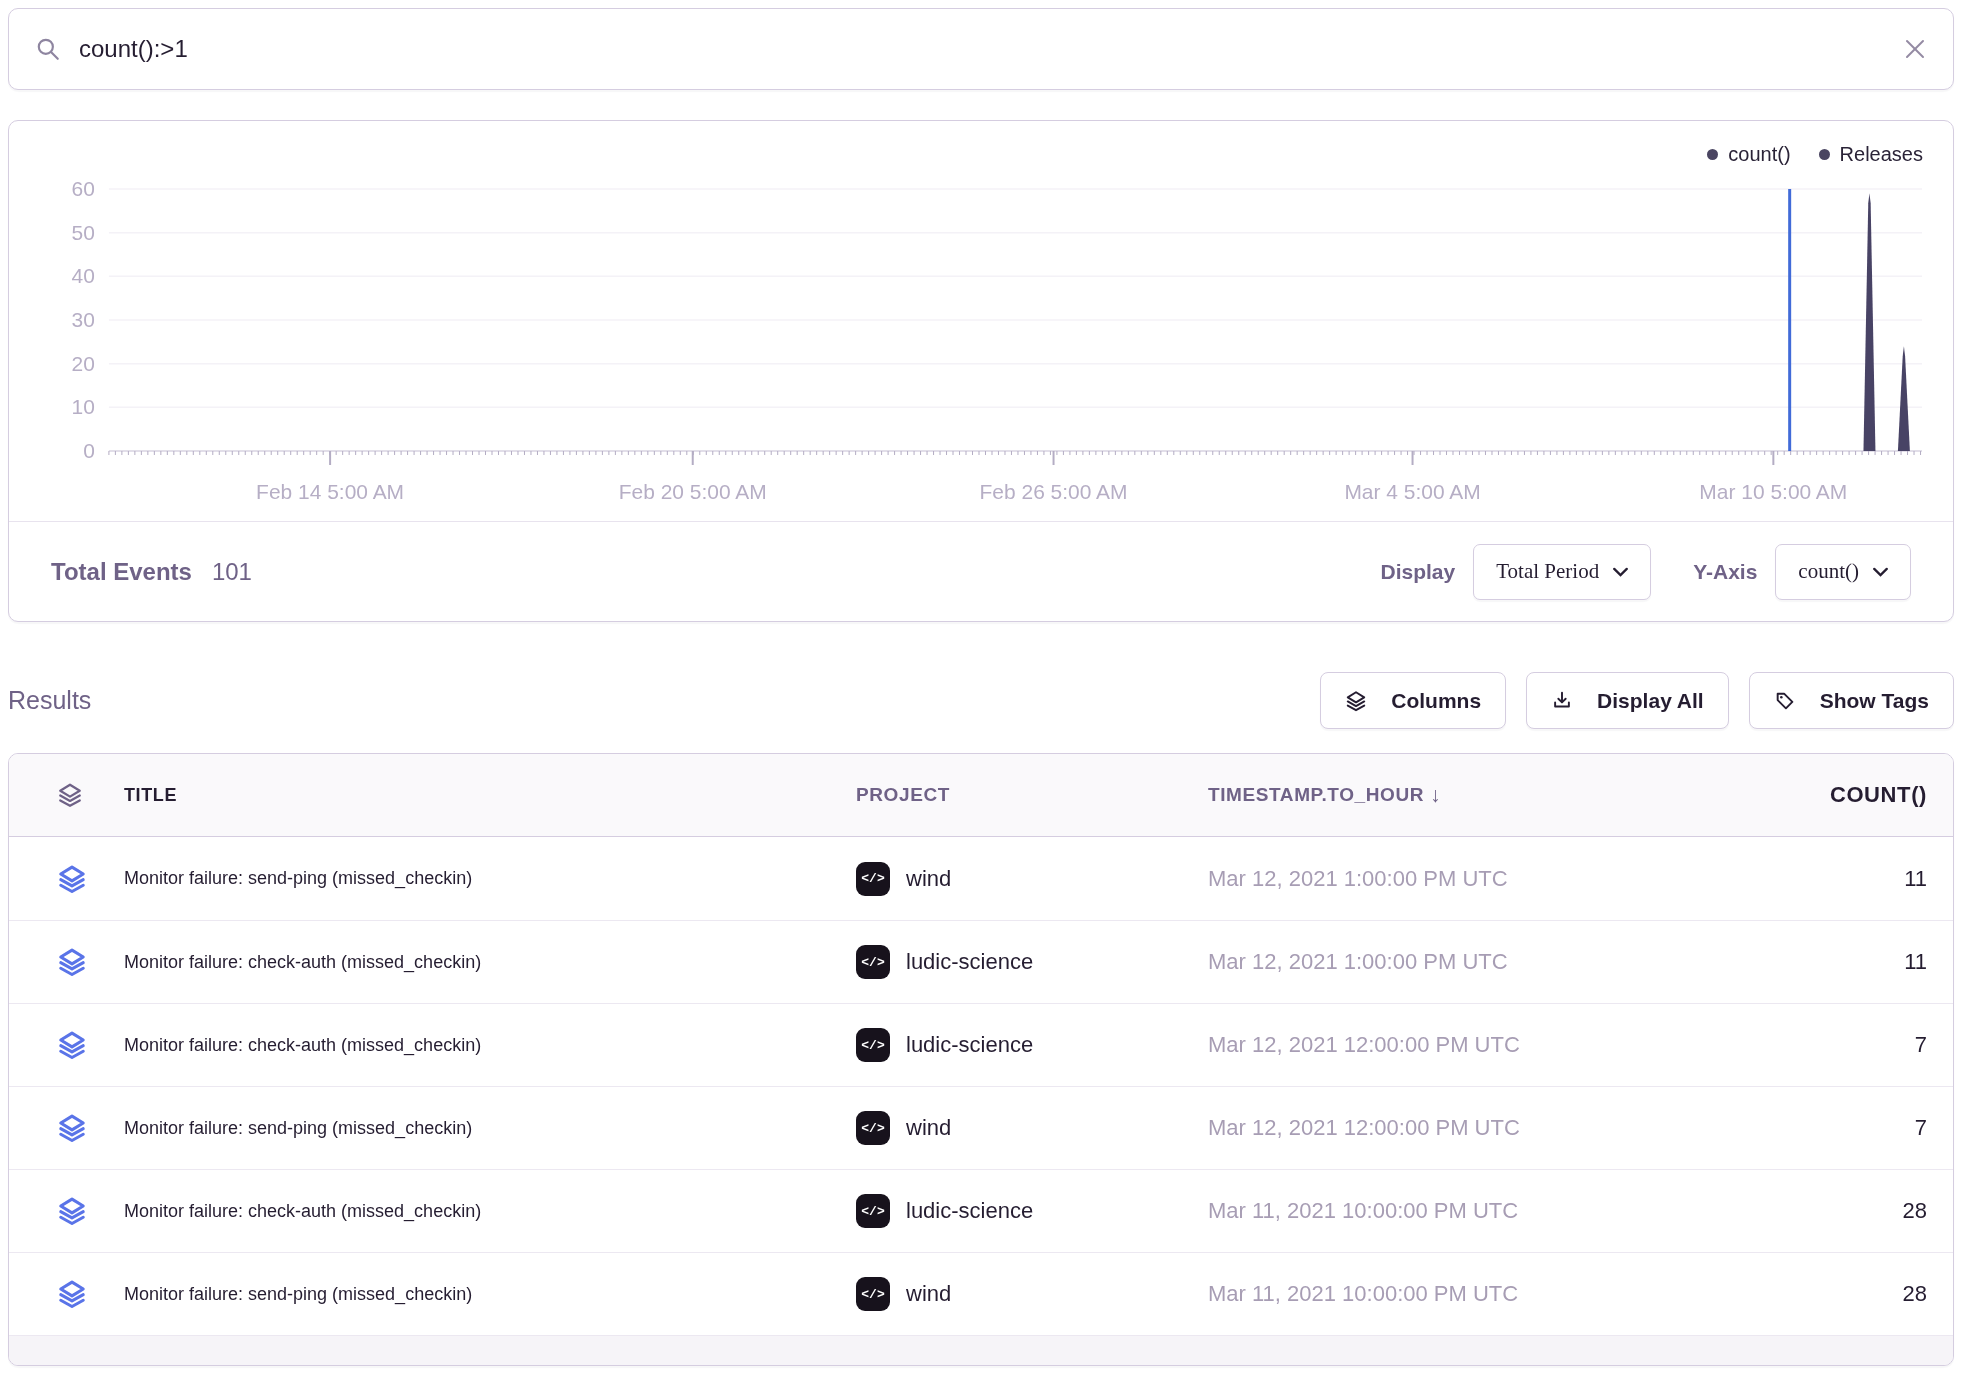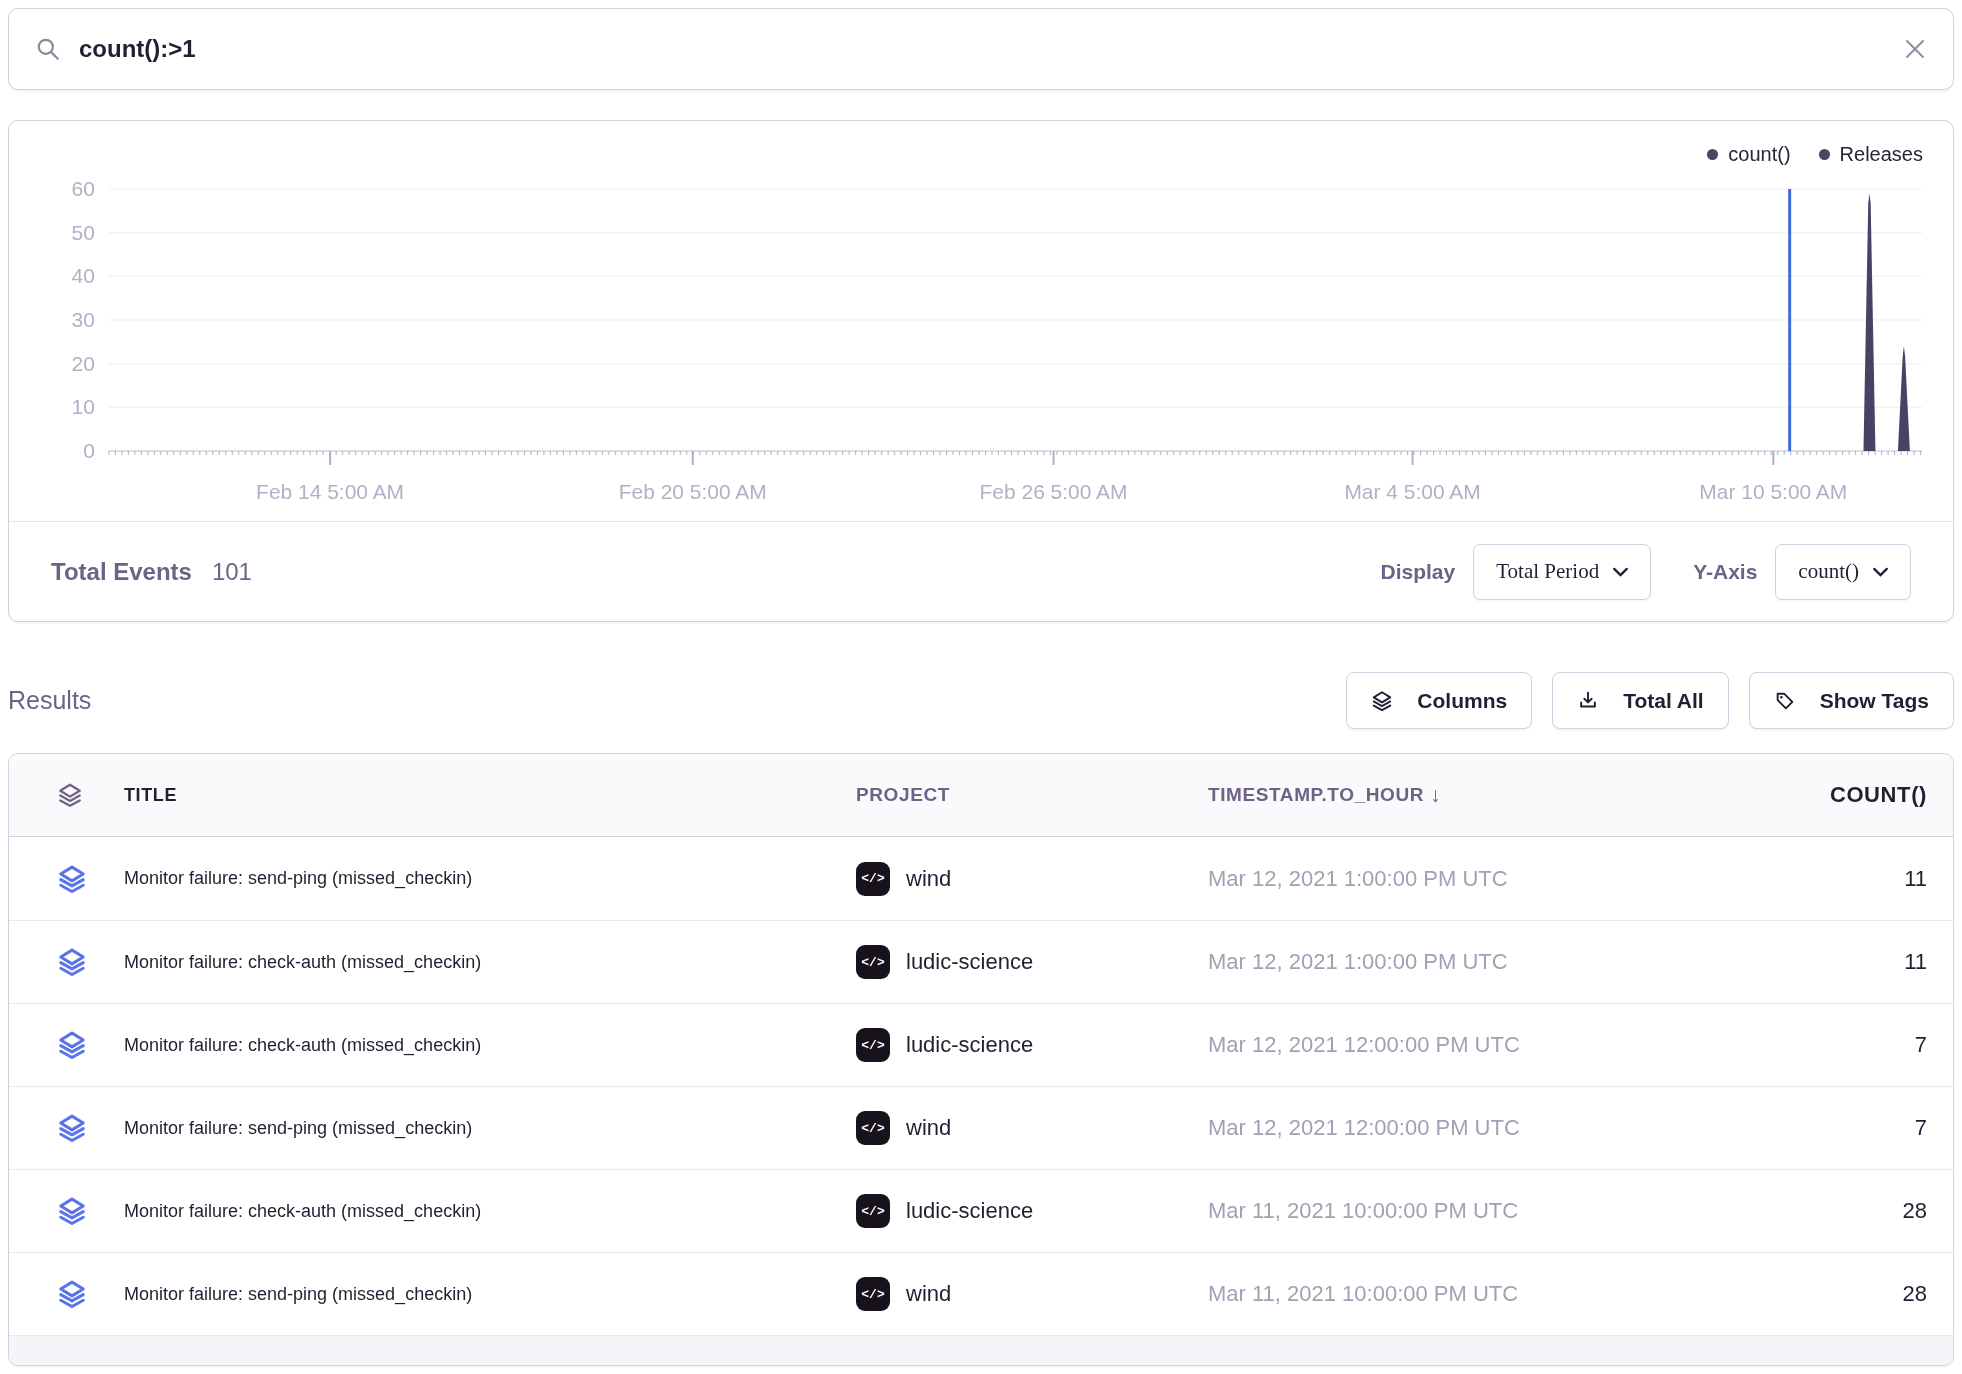--- a/index.html
+++ b/index.html
@@ -28,21 +28,21 @@
     box-shadow:0 2px 1px rgba(50,40,70,.04);
   }
   
   .search-panel{
     height:82px;display:flex;align-items:center;gap:18px;
     padding:0 26px;margin-bottom:30px;
   }
   .search-panel svg{flex:0 0 auto;}
   .search-input{
     flex:1;border:none;outline:none;background:transparent;
-    font-family:inherit;font-size:24px;color:var(--text-dark);font-weight:bold;
+    font-family:inherit;font-size:24px;color:var(--text-dark);
   }
   .icon-btn{background:none;border:none;cursor:pointer;display:flex;align-items:center;}
   
   .chart-panel{margin-bottom:50px;}
   .chart-area{position:relative;height:400px;}
   .legend{
     position:absolute;top:22px;right:30px;display:flex;gap:28px;align-items:center;
   }
   .legend-item{display:flex;align-items:center;gap:10px;cursor:pointer;}
   .legend-dot{width:11px;height:11px;border-radius:50%;background:#4a4561;}
@@ -475,21 +475,21 @@
           <path d="M3 17 L12 22 L21 17"></path>
       </svg>
       <span>Columns</span>
     </button>
     <button class="btn">
       <svg width="22" height="22" viewBox="0 0 24 24" fill="none" stroke="#251d31" stroke-width="2.1" stroke-linejoin="round" stroke-linecap="round">
         <path d="M12 3 L12 13"></path>
           <path d="M8 9.5 L12 13.5 L16 9.5"></path>
           <path d="M4.5 13.5 L4.5 18 L19.5 18 L19.5 13.5"></path>
       </svg>
-      <span>Total All</span>
+      <span>Display All</span>
     </button>
     <button class="btn">
       <svg width="22" height="22" viewBox="0 0 24 24" fill="none" stroke="#251d31" stroke-width="2.1" stroke-linejoin="round" stroke-linecap="round">
         <path d="M4 4 L11 4 L20 13 L13 20 L4 11 Z"></path>
           <circle cx="8" cy="8" r="1.4" fill="#251d31" stroke="none"></circle>
       </svg>
       <span>Show Tags</span>
     </button>
   </div>
 </div>

